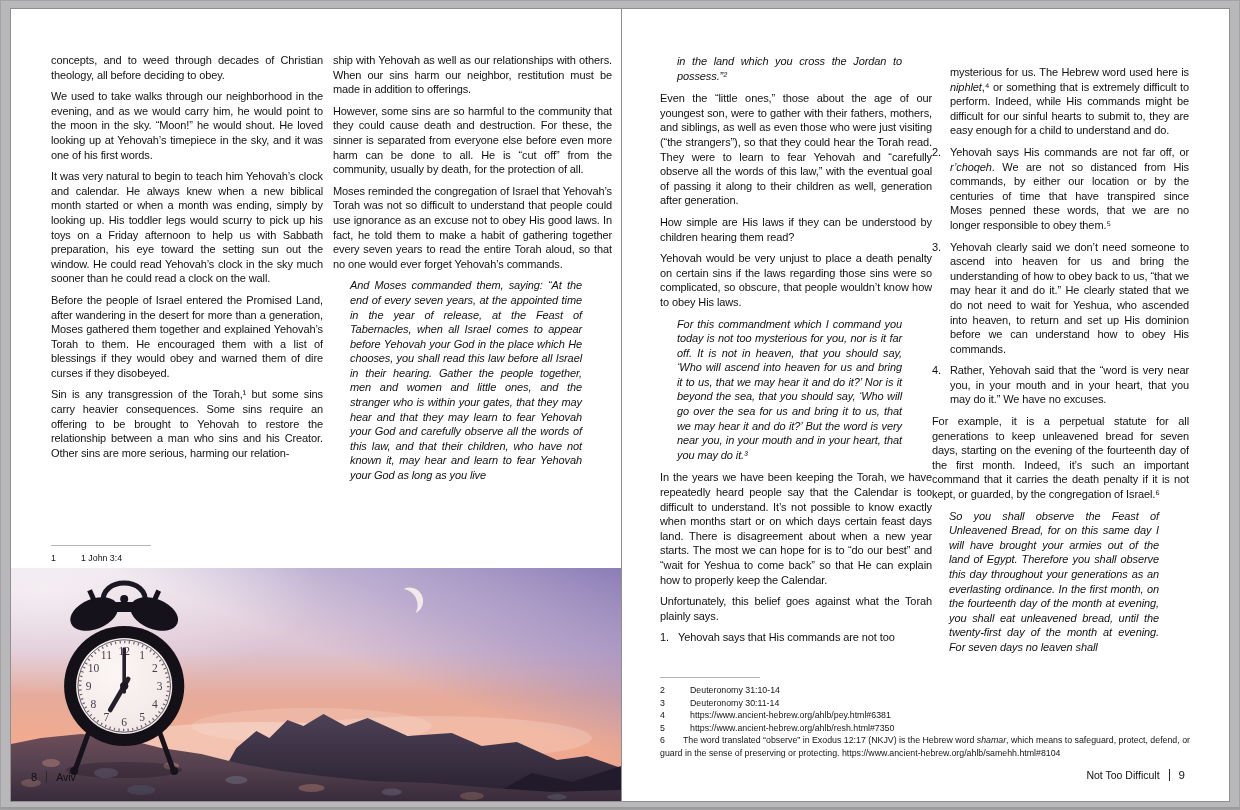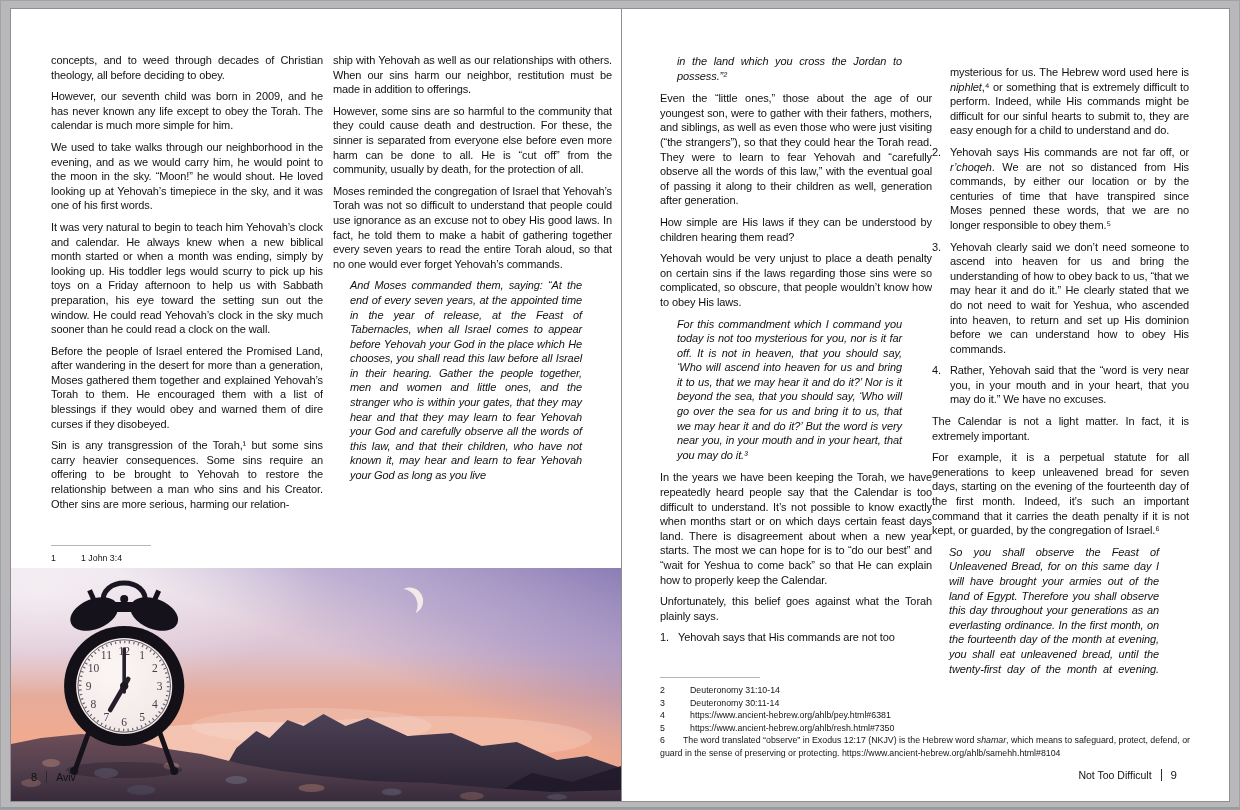--- a/index.html
+++ b/index.html
@@ -36,35 +36,34 @@
   .fn-wide .fn-num { display:inline-block; width:auto; margin-right:18px; }
   .lp-footnotes { left:40px; top:536px; width:272px; }
   .rp-footnotes { left:38px; top:668px; width:532px; }
   
   .photo { position:absolute; left:0; right:0; top:559px; bottom:0; overflow:hidden; }
   .photo svg { display:block; width:100%; height:100%; }
   
   .footer { position:absolute; font-size:10.5px; color:#101010; letter-spacing:0;
             display:flex; align-items:center; z-index:5; }
   .lp-footer { left:20px; top:762px; }
-  .rp-footer { right:52px; top:760px; }
+  .rp-footer { right:44px; top:760px; }
   .footer .bar { display:inline-block; width:1px; height:12px; background:#2a2a2a;
                  margin:0 9px; }
   .rp-footer .pgnum { font-size:11.5px; }
   .lp-footer .pgnum { font-size:11px; }
 </style>
 </head>
 <body>
 
 <div class="canvas">
 
   <div class="page page-left">
     <div class="col lp-col1">
         <p class="p">concepts, and to weed through decades of Christian theology, all before deciding to obey.</p>
-        <p class="p">However, our seventh child was born in 2009, and he has never known any life except to obey the Torah. The calendar is much more simple for him.</p>
         <p class="p">We used to take walks through our neighborhood in the evening, and as we would carry him, he would point to the moon in the sky. “Moon!” he would shout. He loved looking up at Yehovah’s timepiece in the sky, and it was one of his first words.</p>
         <p class="p">It was very natural to begin to teach him Yehovah’s clock and calendar. He always knew when a new biblical month started or when a month was ending, simply by looking up. His toddler legs would scurry to pick up his toys on a Friday afternoon to help us with Sabbath preparation, his eye toward the setting sun out the window. He could read Yehovah’s clock in the sky much sooner than he could read a clock on the wall.</p>
         <p class="p">Before the people of Israel entered the Promised Land, after wandering in the desert for more than a generation, Moses gathered them together and explained Yehovah’s Torah to them. He encouraged them with a list of blessings if they would obey and warned them of dire curses if they disobeyed.</p>
         <p class="p">Sin is any transgression of the Torah,¹ but some sins carry heavier consequences. Some sins require an offering to be brought to Yehovah to restore the relationship between a man who sins and his Creator. Other sins are more serious, harming our relation-</p>
       </div>
     <div class="col lp-col2">
         <p class="p">ship with Yehovah as well as our relationships with others. When our sins harm our neighbor, restitution must be made in addition to offerings.</p>
         <p class="p">However, some sins are so harmful to the community that they could cause death and destruction. For these, the sinner is separated from everyone else before even more harm can be done to all. He is “cut off” from the community, usually by death, for the protection of all.</p>
         <p class="p">Moses reminded the congregation of Israel that Yehovah’s Torah was not so difficult to understand that people could use ignorance as an excuse not to obey His good laws. In fact, he told them to make a habit of gathering together every seven years to read the entire Torah aloud, so that no one would ever forget Yehovah’s commands.</p>
         <p class="quote">And Moses commanded them, saying: “At the end of every seven years, at the appointed time in the year of release, at the Feast of Tabernacles, when all Israel comes to appear before Yehovah your God in the place which He chooses, you shall read this law before all Israel in their hearing. Gather the people together, men and women and little ones, and the stranger who is within your gates, that they may hear and that they may learn to fear Yehovah your God and carefully observe all the words of this law, and that their children, who have not known it, may hear and learn to fear Yehovah your God as long as you live</p>
@@ -205,21 +204,20 @@
         <p class="quote">For this commandment which I command you today is not too mysterious for you, nor is it far off. It is not in heaven, that you should say, ‘Who will ascend into heaven for us and bring it to us, that we may hear it and do it?’ Nor is it beyond the sea, that you should say, ‘Who will go over the sea for us and bring it to us, that we may hear it and do it?’ But the word is very near you, in your mouth and in your heart, that you may do it.³</p>
         <p class="p">In the years we have been keeping the Torah, we have repeatedly heard people say that the Calendar is too difficult to understand. It’s not possible to know exactly when months start or on which days certain feast days land. There is disagreement about when a new year starts. The most we can hope for is to “do our best” and “wait for Yeshua to come back” so that He can explain how to properly keep the Calendar.</p>
         <p class="p">Unfortunately, this belief goes against what the Torah plainly says.</p>
         <div class="li"><span class="li-num">1.</span><span>Yehovah says that His commands are not too</span></div>
       </div>
     <div class="col rp-col2">
         <p class="li-cont">mysterious for us. The Hebrew word used here is <i>niphlet</i>,⁴ or something that is extremely difficult to perform. Indeed, while His commands might be difficult for our sinful hearts to submit to, they are easy enough for a child to understand and do.</p>
         <div class="li"><span class="li-num">2.</span><span>Yehovah says His commands are not far off, or <i>r’choqeh</i>. We are not so distanced from His commands, by either our location or by the centuries of time that have transpired since Moses penned these words, that we are no longer responsible to obey them.⁵</span></div>
         <div class="li"><span class="li-num">3.</span><span>Yehovah clearly said we don’t need someone to ascend into heaven for us and bring the understanding of how to obey back to us, “that we may hear it and do it.” He clearly stated that we do not need to wait for Yeshua, who ascended into heaven, to return and set up His dominion before we can understand how to obey His commands.</span></div>
         <div class="li"><span class="li-num">4.</span><span>Rather, Yehovah said that the “word is very near you, in your mouth and in your heart, that you may do it.” We have no excuses.</span></div>
-        <p class="p">The Calendar is not a light matter. In fact, it is extremely important.</p>
         <p class="p">For example, it is a perpetual statute for all generations to keep unleavened bread for seven days, starting on the evening of the fourteenth day of the first month. Indeed, it’s such an important command that it carries the death penalty if it is not kept, or guarded, by the congregation of Israel.⁶</p>
         <p class="quote">So you shall observe the Feast of Unleavened Bread, for on this same day I will have brought your armies out of the land of Egypt. Therefore you shall observe this day throughout your generations as an everlasting ordinance. In the first month, on the fourteenth day of the month at evening, you shall eat unleavened bread, until the twenty-first day of the month at evening. For seven days no leaven shall</p>
       </div>
 
     <div class="footnote-block rp-footnotes">
       <div class="fn-rule"></div>
       <div>
           <div class="fn-row">
             <span class="fn-num">2</span>
             <span>Deuteronomy 31:10-14</span>

